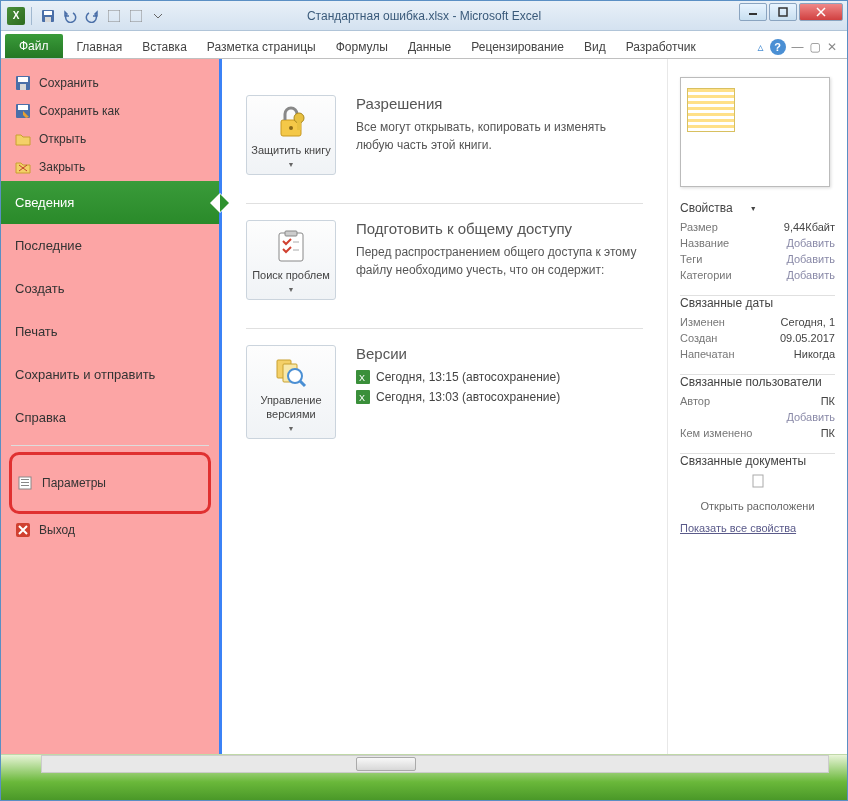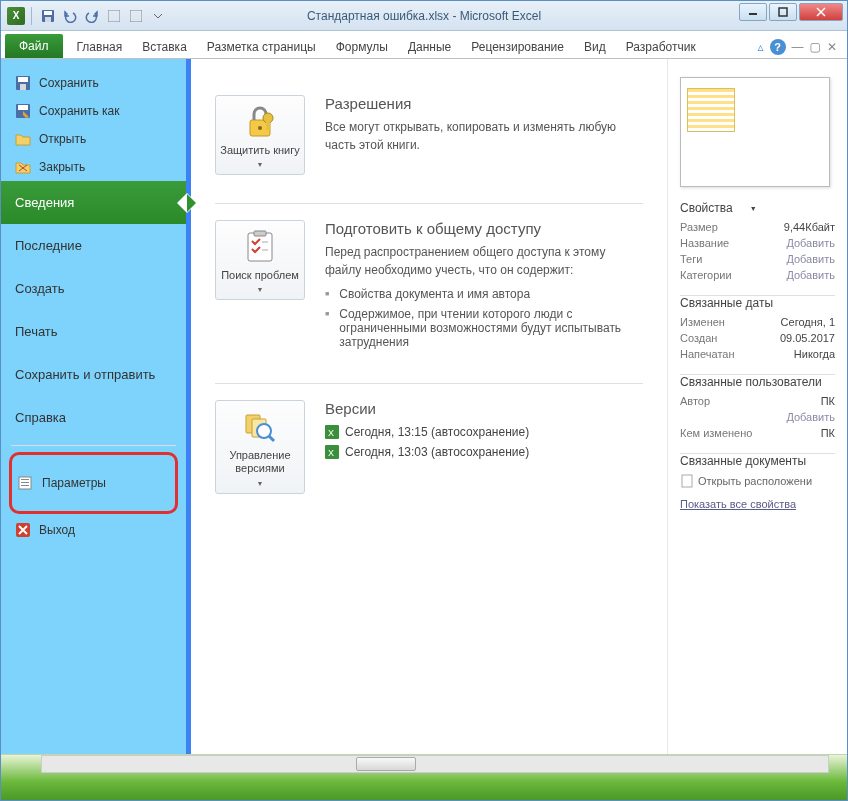--- a/index.html
+++ b/index.html
@@ -15,21 +15,21 @@
 .win-btn { width: 28px; height: 18px; border: 1px solid #8aa4c0; border-radius: 2px; display: flex; align-items: center; justify-content: center; font-size: 10px; cursor: pointer; }
 .win-min { background: linear-gradient(#e8f4ff, #c8dff0); }
 .win-max { background: linear-gradient(#e8f4ff, #c8dff0); }
 .win-close { background: linear-gradient(#f08888, #d04040); color: #fff; width: 44px; }
 .ribbon-tabs { height: 28px; background: #fff; display: flex; align-items: flex-end; padding: 0 4px; border-bottom: 1px solid #c0c0c0; }
 .tab { padding: 5px 10px 4px; font-size: 12px; color: #444; cursor: pointer; }
 .tab.file { background: linear-gradient(#3a9b3a, #247824); color: #fff; border-radius: 2px 2px 0 0; padding: 5px 14px; margin-right: 4px; }
 .tab-right { margin-left: auto; display: flex; align-items: center; gap: 6px; padding-right: 6px; padding-bottom: 3px; }
 .help-icon { width: 16px; height: 16px; border-radius: 50%; background: #4a8fd4; color: #fff; display: flex; align-items: center; justify-content: center; font-size: 11px; font-weight: bold; }
 .backstage { flex: 1; display: flex; overflow: hidden; }
-.bs-nav { width: 190px; background: #7dd3fc; padding-top: 10px; border-right: 5px solid #3b82f6; }
+.bs-nav { width: 221px; background: #fca5a5; padding-top: 10px; border-right: 3px solid #3b82f6; }
 .bs-nav-item { display: flex; align-items: center; padding: 6px 14px; gap: 8px; cursor: pointer; color: #333; font-size: 12px; }
 .bs-nav-item.big { padding: 14px 14px; font-size: 13px; }
 .bs-nav-item.active { background: linear-gradient(#3a9b3a, #2a8a2a); color: #fff; position: relative; }
 .bs-nav-item.active::after { content: ""; position: absolute; right: -10px; top: 50%; transform: translateY(-50%); border: 10px solid transparent; border-left-color: #fff; border-left-width: 0; border-right: 0; width: 0; height: 0; border-top: 10px solid transparent; border-bottom: 10px solid transparent; border-left: 10px solid #2f922f; filter: drop-shadow(1px 0 0 #fff); }
 .bs-nav-item.active::before { content: ""; position: absolute; right: -1px; top: 50%; transform: translateY(-50%); border-top: 10px solid transparent; border-bottom: 10px solid transparent; border-right: 10px solid #fff; z-index: 2; }
 .nav-icon { width: 16px; height: 16px; flex-shrink: 0; }
 .bs-nav-sep { height: 1px; background: #ddd; margin: 6px 10px; }
 .highlighted { border: 3px solid #e03030; border-radius: 10px; margin: 2px 8px; padding: 20px 6px !important; }
 .bs-content { flex: 1; display: flex; overflow: hidden; }
 .bs-main { flex: 1; padding: 20px 24px; overflow-y: auto; }
@@ -54,21 +54,21 @@
 .bs-side { width: 180px; padding: 18px 12px; border-left: 1px solid #e8e8e8; font-size: 11px; color: #555; overflow: hidden; }
 .thumb { width: 150px; height: 110px; border: 1px solid #bbb; background: #fff; margin-bottom: 14px; position: relative; box-shadow: 1px 1px 3px rgba(0,0,0,0.15); }
 .thumb-data { position: absolute; left: 6px; top: 10px; width: 48px; height: 44px; background: repeating-linear-gradient(#ffe088, #ffe088 3px, #fff 3px, #fff 6px); border: 1px solid #d8c060; }
 .prop-header { font-size: 12px; color: #444; margin-bottom: 6px; display: flex; align-items: center; gap: 17px; }
 .prop-row { display: flex; justify-content: space-between; margin-bottom: 4px; }
 .prop-k { color: #777; }
 .prop-v { color: #444; text-align: center; }
 .prop-link { color: #8a8aa8; cursor: pointer; }
 .prop-group { margin-top: 14px; border-top: 1px solid #e0e0e0; }
 .side-link { color: #5a5a8a; text-decoration: underline; cursor: pointer; margin-top: 10px; display: block; }
-.file-link { display: flex; align-items: center; gap: 4px; color: #666; margin-bottom: 4px; cursor: pointer; }
+.file-link { display: flex; align-items: center; gap: 12px; color: #666; margin-bottom: 4px; cursor: pointer; flex-direction: column; }
 .bottom-bar { height: 46px; background: linear-gradient(#e8f4d8, #6ab83a 60%, #4a9828); border-top: 1px solid #c0d8a8; position: relative; }
 .scroll-h { position: absolute; top: 0; left: 40px; right: 18px; height: 18px; background: #e8e8e8; border: 1px solid #ccc; }
 .scroll-thumb { position: absolute; left: 40%; top: 1px; width: 60px; height: 14px; background: linear-gradient(#f8f8f8, #d8d8d8); border: 1px solid #aaa; border-radius: 2px; }
 svg { display: block; }
 </style>
 </head>
 <body>
 
 <div class="window">
 
@@ -250,28 +250,20 @@
                   <line x1="20" y1="13" x2="26" y2="13" stroke="#aaa"></line>
                   <line x1="20" y1="21" x2="26" y2="21" stroke="#aaa"></line>
                 </svg>
               <div class="big-btn-label">Поиск проблем</div>
               <div class="dd">▼</div>
             </div>
           </div>
           <div class="section-body">
             <div class="section-head">Подготовить к общему доступу</div>
             <div class="section-text">Перед распространением общего доступа к этому файлу необходимо учесть, что он содержит:</div>
-            <div class="bullet-list">
-              <div class="bullet">
-                  <span>Свойства документа и имя автора</span>
-                </div>
-              <div class="bullet">
-                  <span>Содержимое, при чтении которого люди с ограниченными возможностями будут испытывать затруднения</span>
-                </div>
-            </div>
           </div>
         </div>
 
         <div class="section">
           <div class="section-btn">
             <div class="big-btn">
               <svg class="big-btn-icon" viewBox="0 0 36 36">
                   <rect x="4" y="6" width="14" height="18" fill="#f4d068" stroke="#c8a030" rx="1"></rect>
                   <rect x="10" y="10" width="14" height="18" fill="#f8e8a8" stroke="#c8a030" rx="1"></rect>
                   <circle cx="22" cy="22" r="7" fill="#fff" stroke="#4a8fd4" stroke-width="2"></circle>

